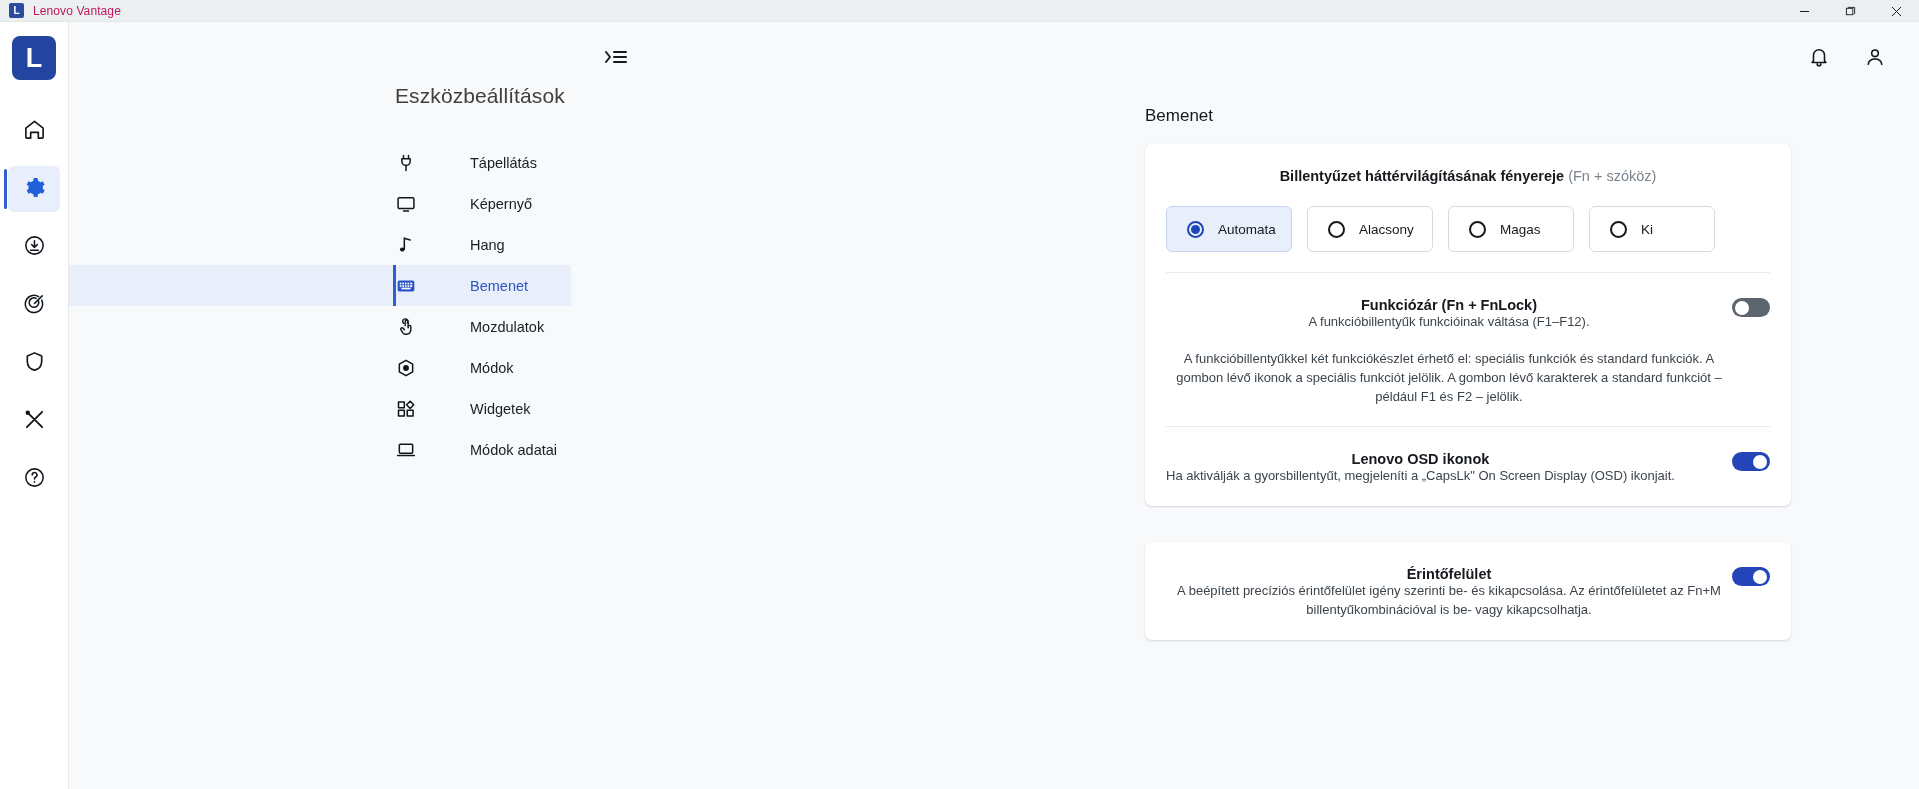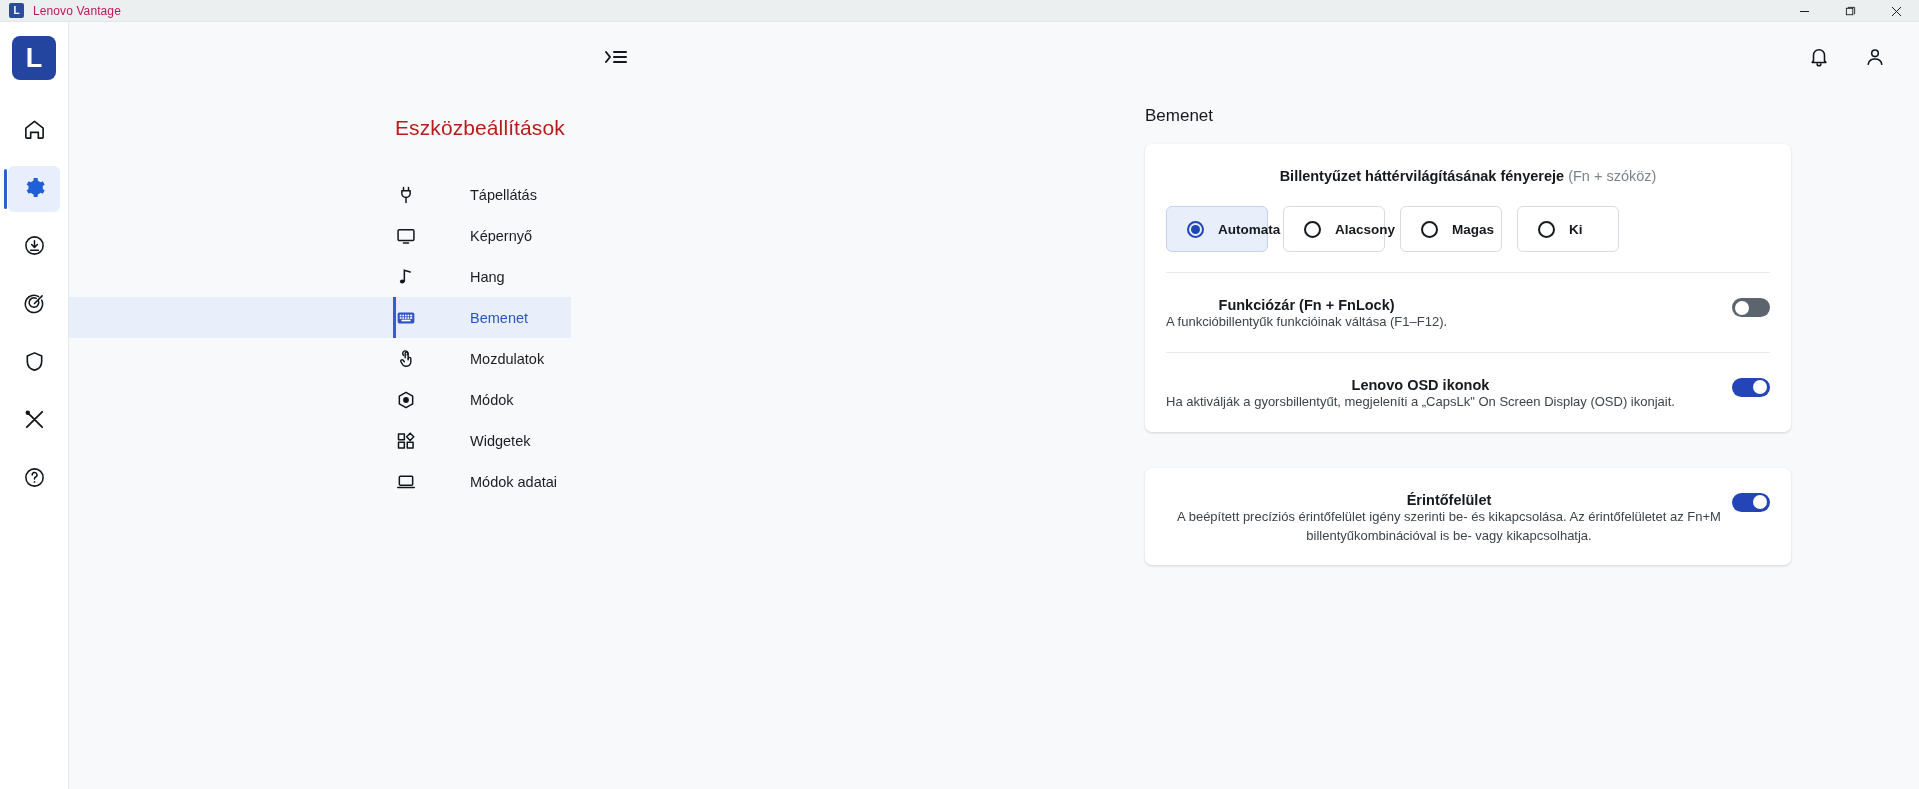--- a/index.html
+++ b/index.html
@@ -63,22 +63,22 @@
     width: 3px; height: 40px; background: #2f5fd0; border-radius: 2px;
   }
   .rail-item svg { width: 23px; height: 23px; }
 
   
   .navcol {
     width: 502px; background: #f7f9fb;
     flex-shrink: 0; padding-top: 62px;
   }
   .navcol-title {
-    font-size: 21px; color: #b91c1c; font-weight: 400;
-    padding-left: 326px; margin-bottom: 34px; letter-spacing: .1px; margin-top: 32px;
+    font-size: 21px; color: #404040; font-weight: 400;
+    padding-left: 326px; margin-bottom: 34px; letter-spacing: .1px;
   }
   .nav-item {
     height: 41px; display: flex; align-items: center;
     padding-left: 326px; position: relative;
     color: #1a1d21; font-size: 14.5px; margin-bottom: 0; gap: 38px;
   }
   .nav-item + .nav-item { margin-top: 0; }
   .nav-item.active { background: #e9eefb; color: #2b55c4; }
   .nav-item.active::before {
     content: ""; position: absolute; left: 324px; top: 0;
@@ -140,23 +140,23 @@
   .sec-title .hint { color: #7b838c; font-weight: 400; }
   .sec-desc {
     font-size: 13px; color: #3c444c; line-height: 1.45;
     max-width: 590px;
   }
   .sec-desc.second { margin-top: 18px; }
 
   
   .radios { display: flex; gap: 15px; margin-top: 22px; }
   .radio-pill {
-    width: 102px; height: 46px; border: 1px solid #d7dce2;
+    width: 126px; height: 46px; border: 1px solid #d7dce2;
     border-radius: 6px; display: flex; align-items: center;
-    padding-left: 20px; gap: 14px; background: #fff; font-weight: bold;
+    padding-left: 20px; gap: 14px; background: #fff;
   }
   .radio-pill.selected { background: #e9eefb; border-color: #c6d2ef; }
   .radio-outer {
     width: 17px; height: 17px; border-radius: 50%;
     border: 2px solid #16191d; flex-shrink: 0;
     display: flex; align-items: center; justify-content: center;
   }
   .radio-pill.selected .radio-outer { border-color: #1f46b8; }
   .radio-dot { width: 9px; height: 9px; border-radius: 50%; background: #1f46b8; }
   .radio-label { font-size: 13.5px; color: #16191d; }
@@ -436,20 +436,21 @@
             </div>
 
           </div>
         </div>
 
         <div class="section divided">
           <div class="sec-head">
             <div>
               <div class="sec-title">Funkciózár (Fn + FnLock)</div>
               <div class="sec-desc">A funkcióbillentyűk funkcióinak váltása (F1–F12).</div>
+              <div class="sec-desc second">A funkcióbillentyűkkel két funkciókészlet érhető el: speciális funkciók és standard funkciók. A gombon lévő ikonok a speciális funkciót jelölik. A gombon lévő karakterek a standard funkciót – például F1 és F2 – jelölik.</div>
             </div>
             <div class="toggle">
                 <span class="knob"></span>
               </div>
           </div>
         </div>
 
         <div class="section">
           <div class="sec-head">
             <div>

